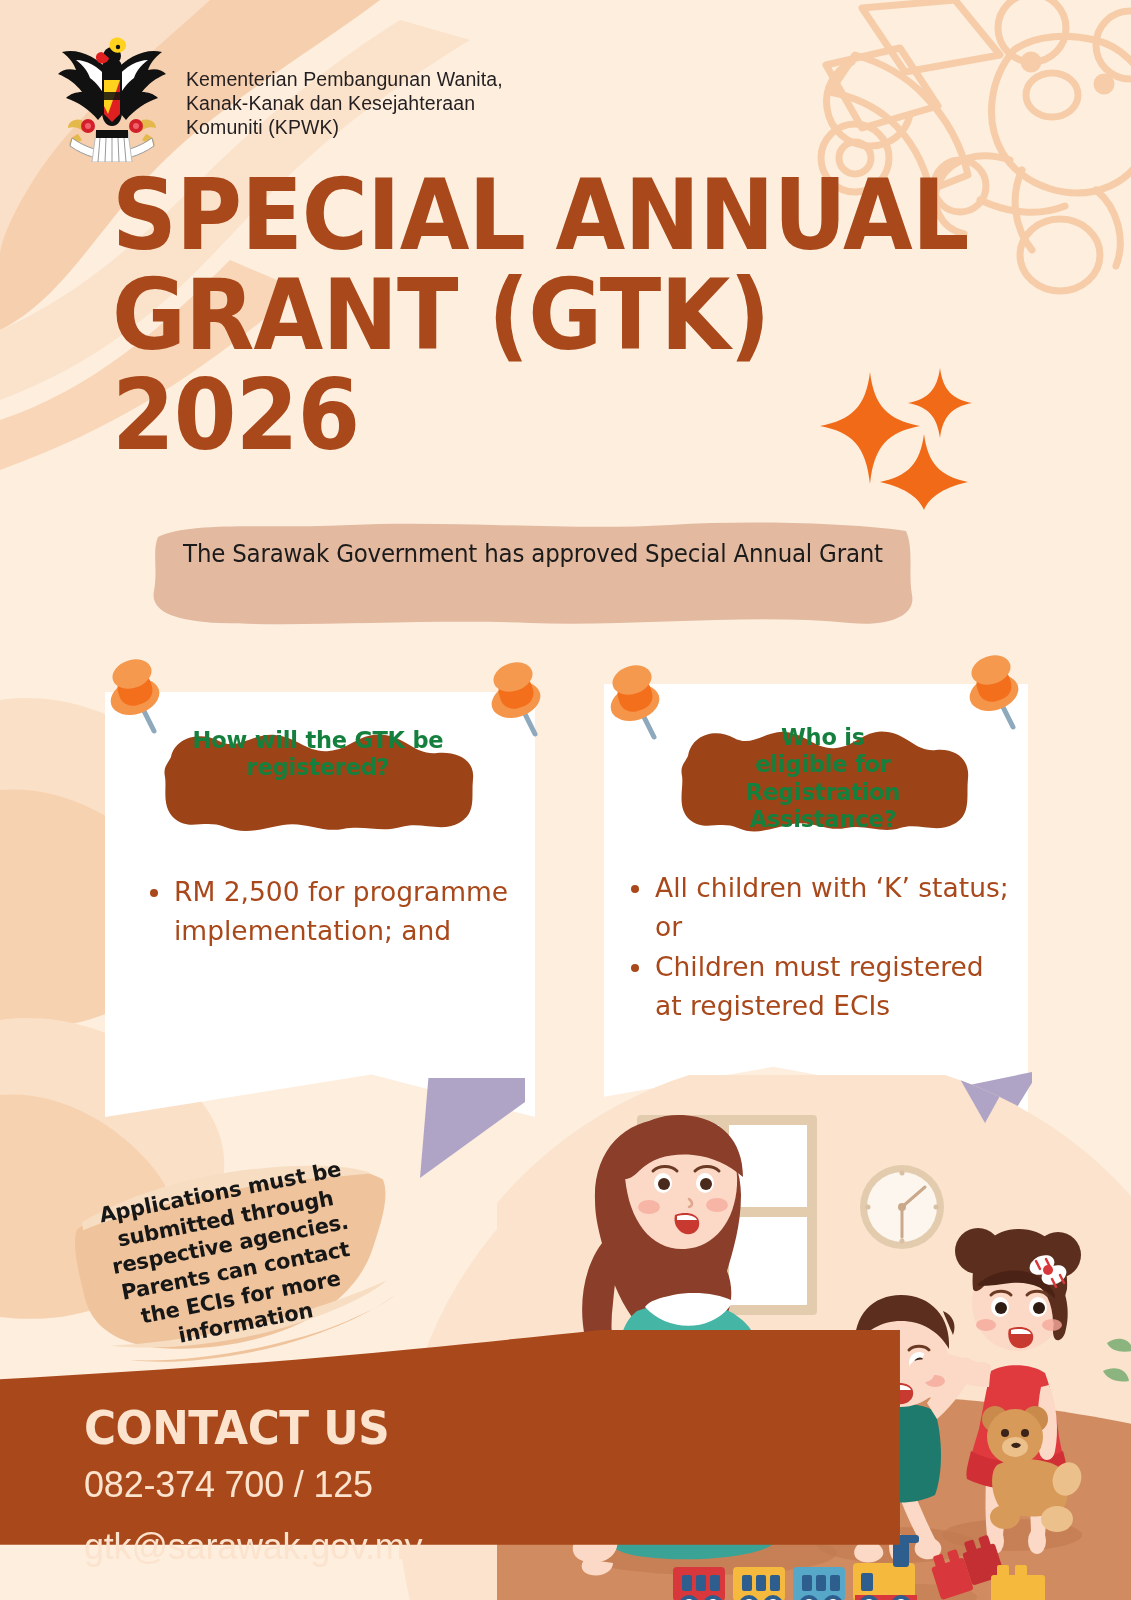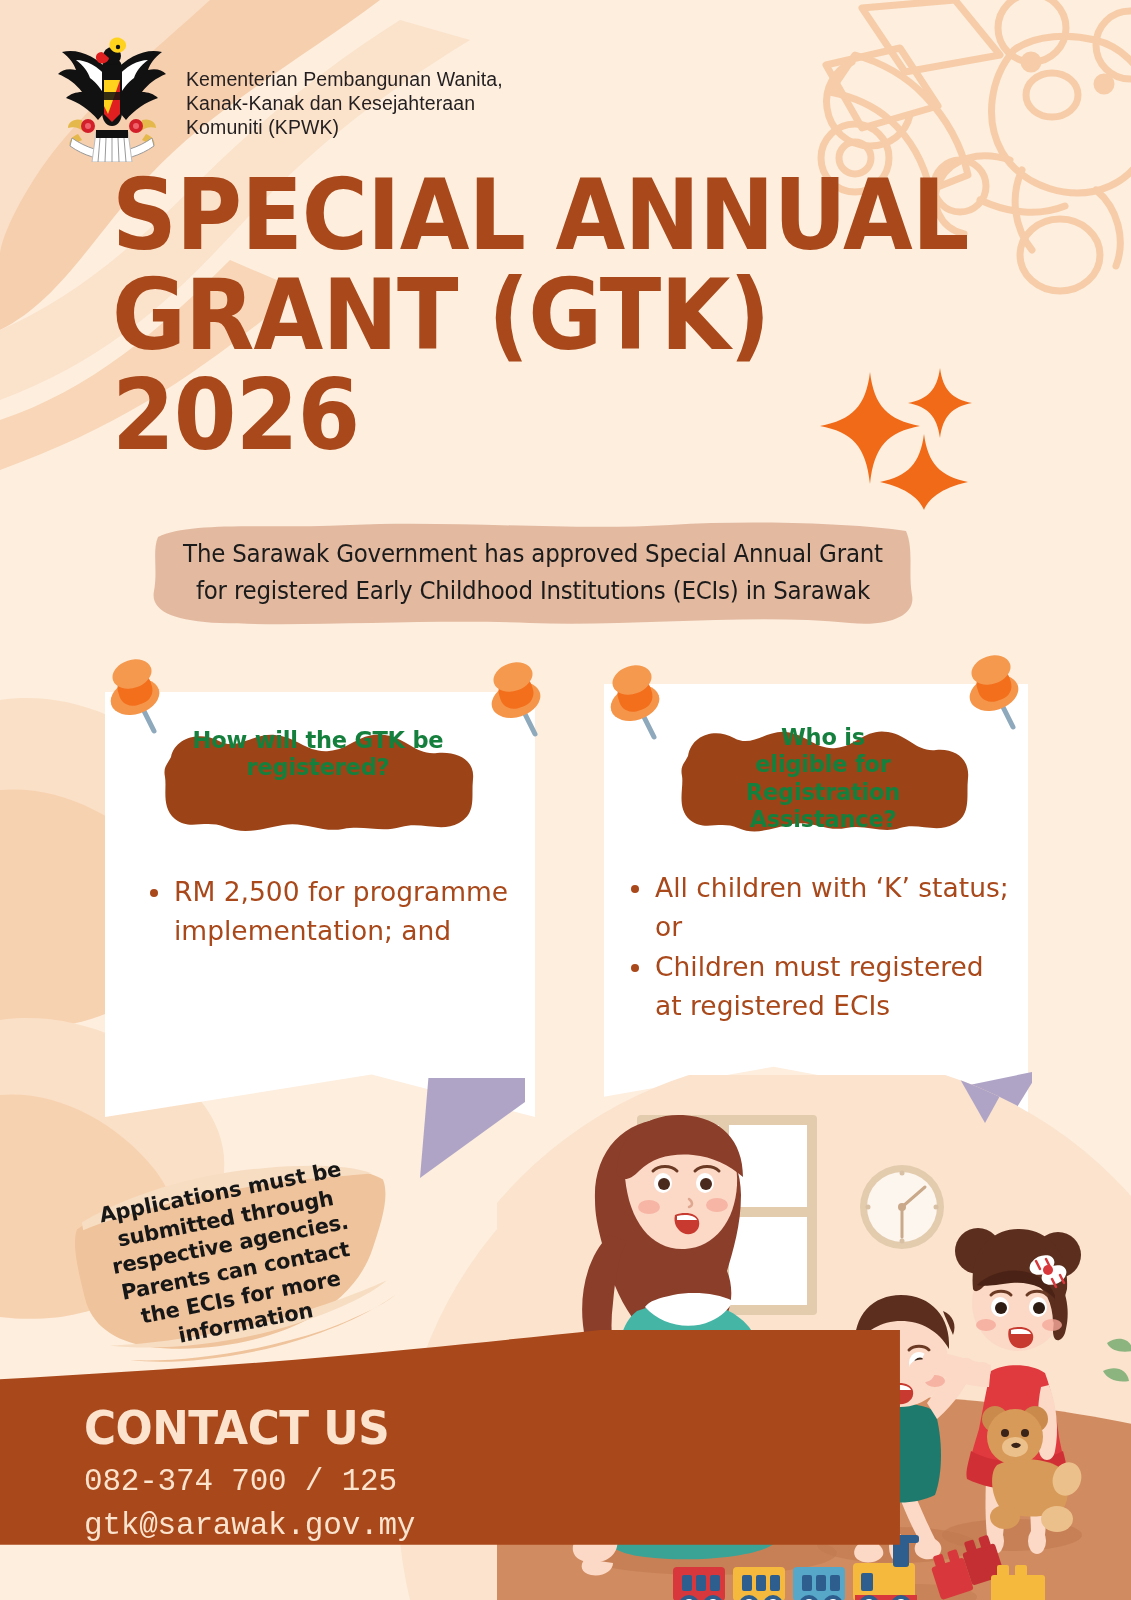--- a/index.html
+++ b/index.html
@@ -111,22 +111,22 @@
   
   .footer{position:absolute;left:0;top:1330px;width:900px;height:270px;}
   .footer svg{position:absolute;inset:0;}
   .footer .fc{position:absolute;left:84px;top:75px;}
   .ct-title{
     font-family:"DejaVu Sans",sans-serif;font-weight:700;
     font-size:46px;letter-spacing:-.5px;color:#FBE3CE;line-height:1;
     transform:scaleX(.95);transform-origin:left center;
   }
   .ct-line{
-    font-family:Liberation Mono, monospace;
-    font-size:31px;color:#FBE3CE;line-height:1.34;margin-top:10px;letter-spacing:-.2px;
+    font-family:Liberation Sans, sans-serif;
+    font-size:36px;color:#FBE3CE;line-height:1.34;margin-top:10px;letter-spacing:-.2px;
   }
 </style>
 </head>
 <body>
 
 <div id="poster">
 
   <div class="bg-layer">
     <svg width="1131" height="1600" viewBox="0 0 1131 1600">
       <rect width="1131" height="1600" fill="#FDEEDE"></rect>
@@ -226,21 +226,20 @@
     <path d="M128,8 C131,30 140,39 160,43 C140,47 131,56 128,78 C125,56 116,47 96,43 C116,39 125,30 128,8 Z" fill="#F06A18"></path>
     <path d="M112,74 C116,104 128,116 156,122 C128,128 116,140 112,150 C108,140 96,128 68,122 C96,116 108,104 112,74 Z" fill="#F06A18"></path>
   </svg>
 
   <div class="banner">
     <svg viewBox="0 0 766 120" preserveAspectRatio="none">
       <path d="M8,22 C40,6 120,14 200,10 C300,5 420,16 520,10 C600,5 700,8 756,16 C764,34 758,58 762,80 C766,100 740,112 700,108 C600,98 480,112 380,108 C280,104 160,112 70,108 C24,106 0,96 4,76 C8,56 2,36 8,22 Z" fill="#E3B9A0"></path>
     </svg>
     <div class="txt">
       <span>The Sarawak Government has approved Special Annual Grant</span>
-      <span>for registered Early Childhood Institutions (ECIs) in Sarawak</span>
     </div>
   </div>
 
   <div class="card card-l"></div>
   <div class="fold fold-l"></div>
 
   <div class="blob blob-l">
     <svg width="330" height="110" viewBox="0 0 330 110">
       <path d="M18,30 C22,10 48,4 66,14 C84,24 100,6 122,8 C144,10 154,26 176,24 C198,22 208,4 232,8 C256,12 262,28 284,26 C306,24 322,34 320,52 C318,70 324,86 306,96 C288,106 268,94 248,100 C228,106 212,98 190,102 C168,106 152,94 130,98 C108,102 92,108 72,100 C52,92 36,104 22,92 C8,80 14,62 12,50 C10,40 14,38 18,30 Z" fill="#9C4417"></path>
     </svg>
@@ -551,17 +550,17 @@
     </g>
   </svg>
 
   <div class="footer">
     <svg viewBox="0 0 1131 270" preserveAspectRatio="none">
       <path d="M0,62 C180,52 360,40 520,24 C700,6 860,-10 1000,-30 L1131,-46 L1131,270 L0,270 Z" fill="#A9481A"></path>
     </svg>
     <div class="fc">
       <div class="ct-title">CONTACT US</div>
       <div class="ct-line">082-374 700 / 125</div>
-      <div class="ct-line" style="margin-top:2px;">gtk@sarawak.gov.my</div>
+      <div class="ct-line" style="margin-top:14px;">gtk@sarawak.gov.my</div>
     </div>
   </div>
 
 </div>
 
 </body></html>

